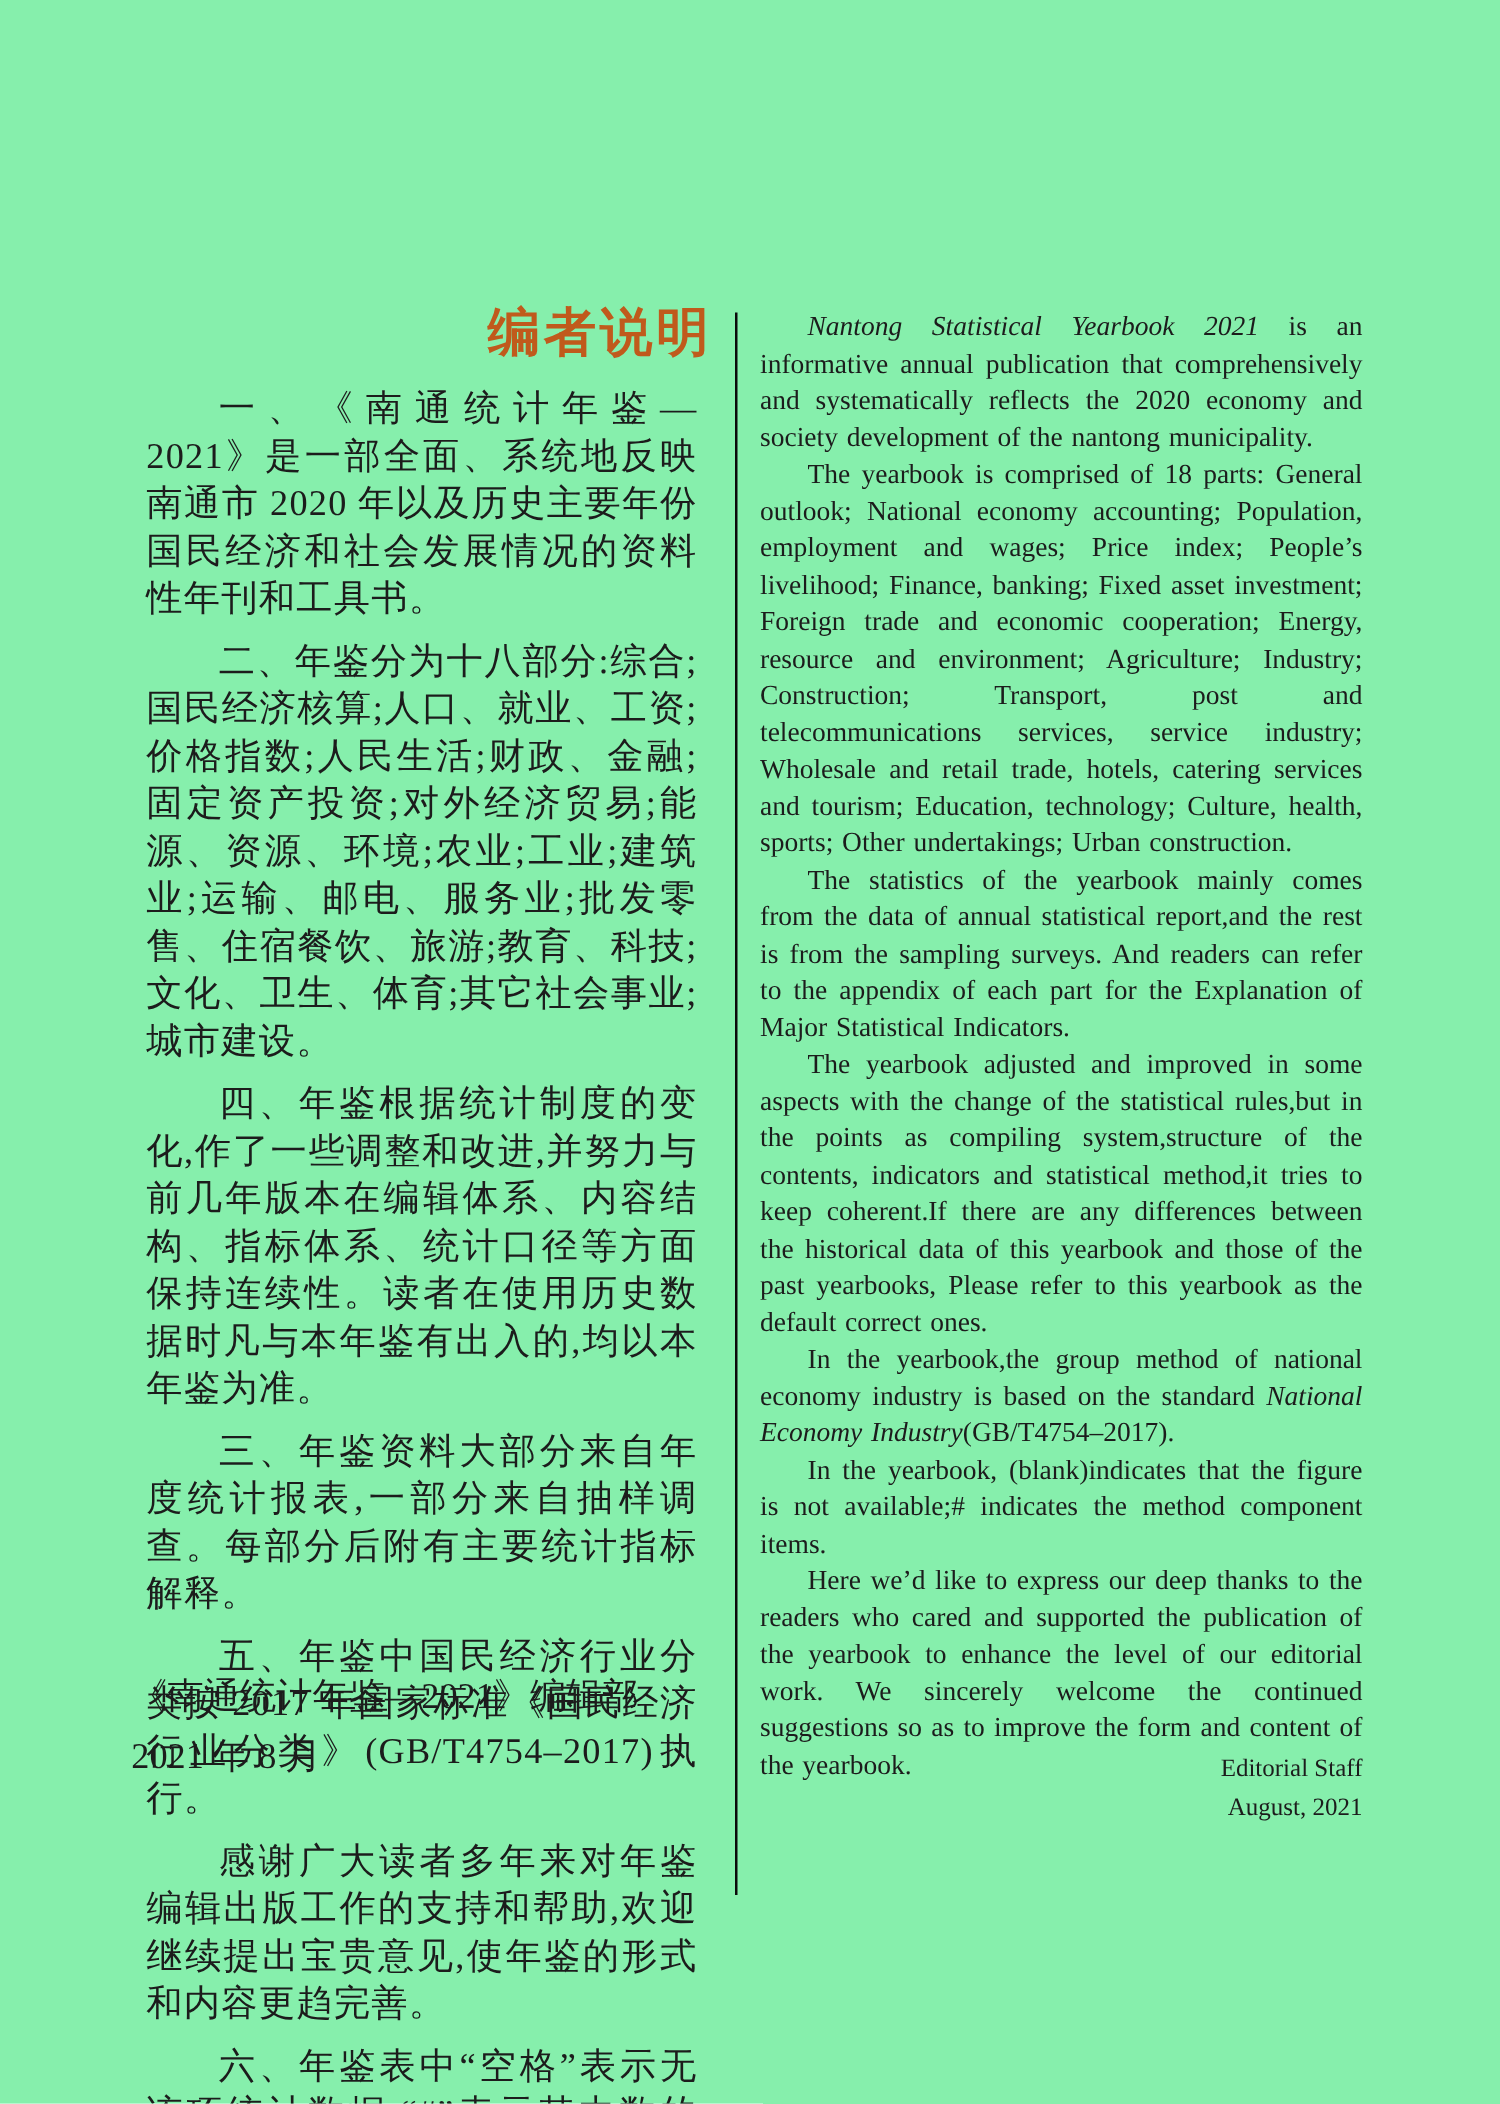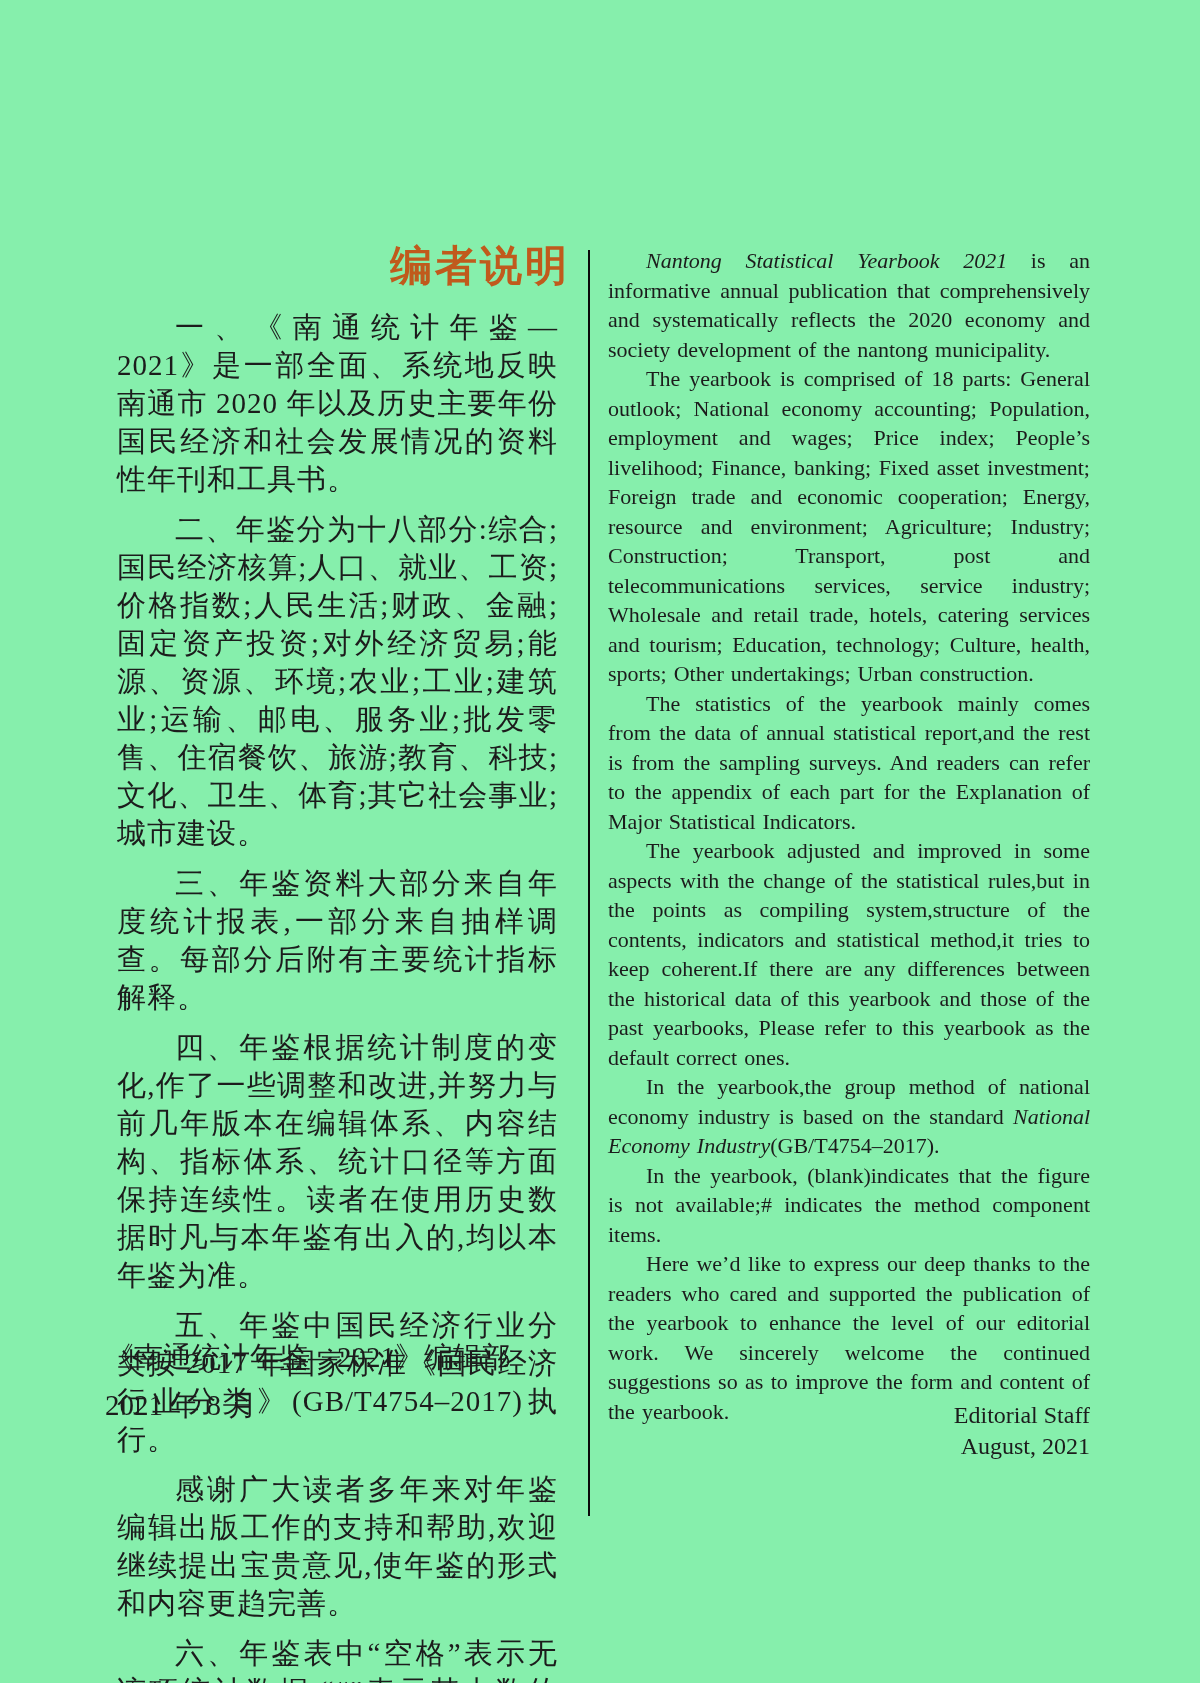--- a/index.html
+++ b/index.html
@@ -98,38 +98,38 @@
   }
   .italic { font-style: italic; }
 
   .en-signature {
     position: absolute;
     left: 608px;
     top: 1400px;
     width: 482px;
     text-align: right;
     font-family: "Liberation Serif", "DejaVu Serif", serif;
-    font-size: 24px;
+    font-size: 20px;
     line-height: 31px;
     color: var(--ink);
   }
   .en-sig-date { margin-top: 0; }
 </style>
 </head>
 <body>
 
 <div class="page" style="--accent: #C05A1C; --ink: #1C1C1C;">
 
   <div class="left-col">
     <h1 class="cn-title">编者说明</h1>
     <div id="cn-paras">
         <p class="cn-para"><span>一、《南通统计年鉴—2021》是一部全面、系统地反映南通市 2020 年以及历史主要年份国民经济和社会发展情况的资料性年刊和工具书。</span></p>
         <p class="cn-para"><span>二、年鉴分为十八部分:综合;国民经济核算;人口、就业、工资;价格指数;人民生活;财政、金融;固定资产投资;对外经济贸易;能源、资源、环境;农业;工业;建筑业;运输、邮电、服务业;批发零售、住宿餐饮、旅游;教育、科技;文化、卫生、体育;其它社会事业;城市建设。</span></p>
+        <p class="cn-para"><span>四、年鉴根据统计制度的变化,作了一些调整和改进,并努力与前几年版本在编辑体系、内容结构、指标体系、统计口径等方面保持连续性。读者在使用历史数据时凡与本年鉴有出入的,均以本年鉴为准。</span></p>
         <p class="cn-para"><span>三、年鉴资料大部分来自年度统计报表,一部分来自抽样调查。每部分后附有主要统计指标解释。</span></p>
-        <p class="cn-para"><span>四、年鉴根据统计制度的变化,作了一些调整和改进,并努力与前几年版本在编辑体系、内容结构、指标体系、统计口径等方面保持连续性。读者在使用历史数据时凡与本年鉴有出入的,均以本年鉴为准。</span></p>
         <p class="cn-para"><span>五、年鉴中国民经济行业分类按 2017 年国家标准《国民经济行业分类》(GB/T4754–2017)执行。</span></p>
         <p class="cn-para"><span>感谢广大读者多年来对年鉴编辑出版工作的支持和帮助,欢迎继续提出宝贵意见,使年鉴的形式和内容更趋完善。</span></p>
         <p class="cn-para"><span>六、年鉴表中“空格”表示无该项统计数据;“#”表示其中数的主要项。</span></p>
       </div>
   </div>
 
   <div class="cn-signature">
     <div>《南通统计年鉴—2021》编辑部</div>
     <div class="cn-sig-date">2021 年 8 月</div>
   </div>

